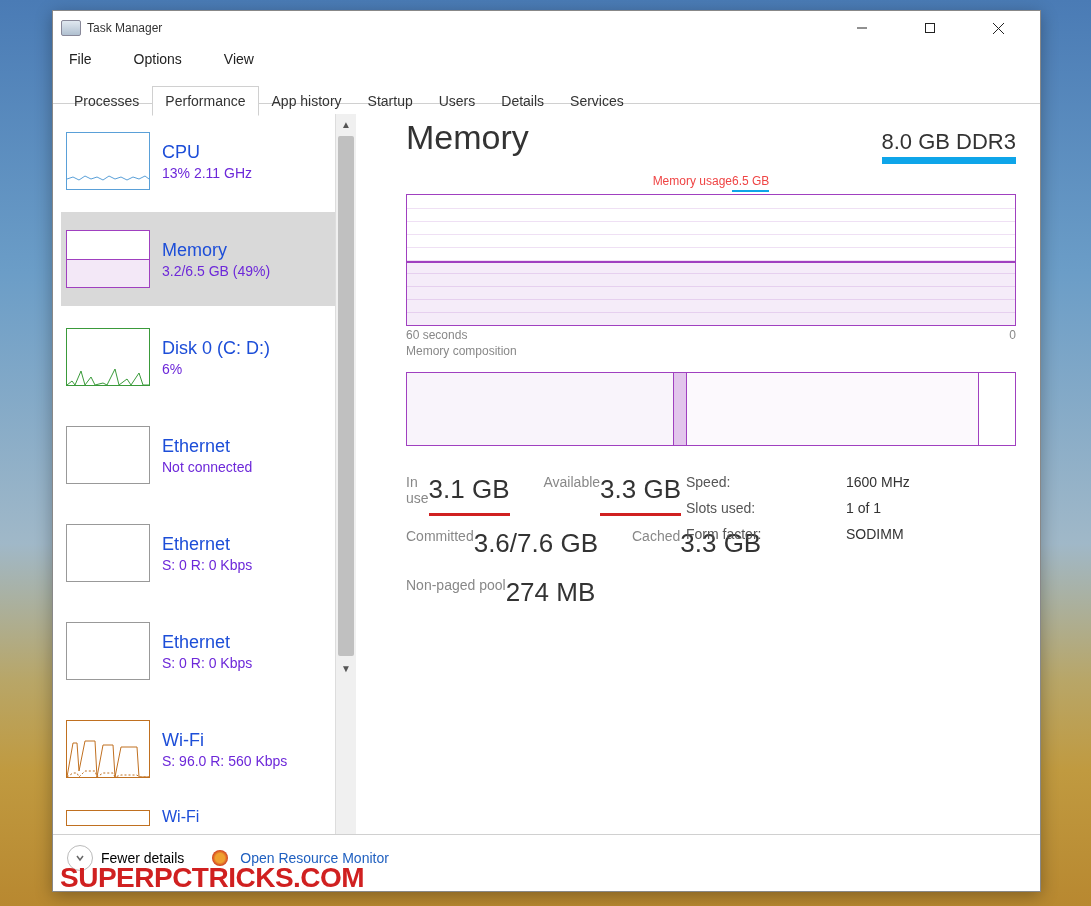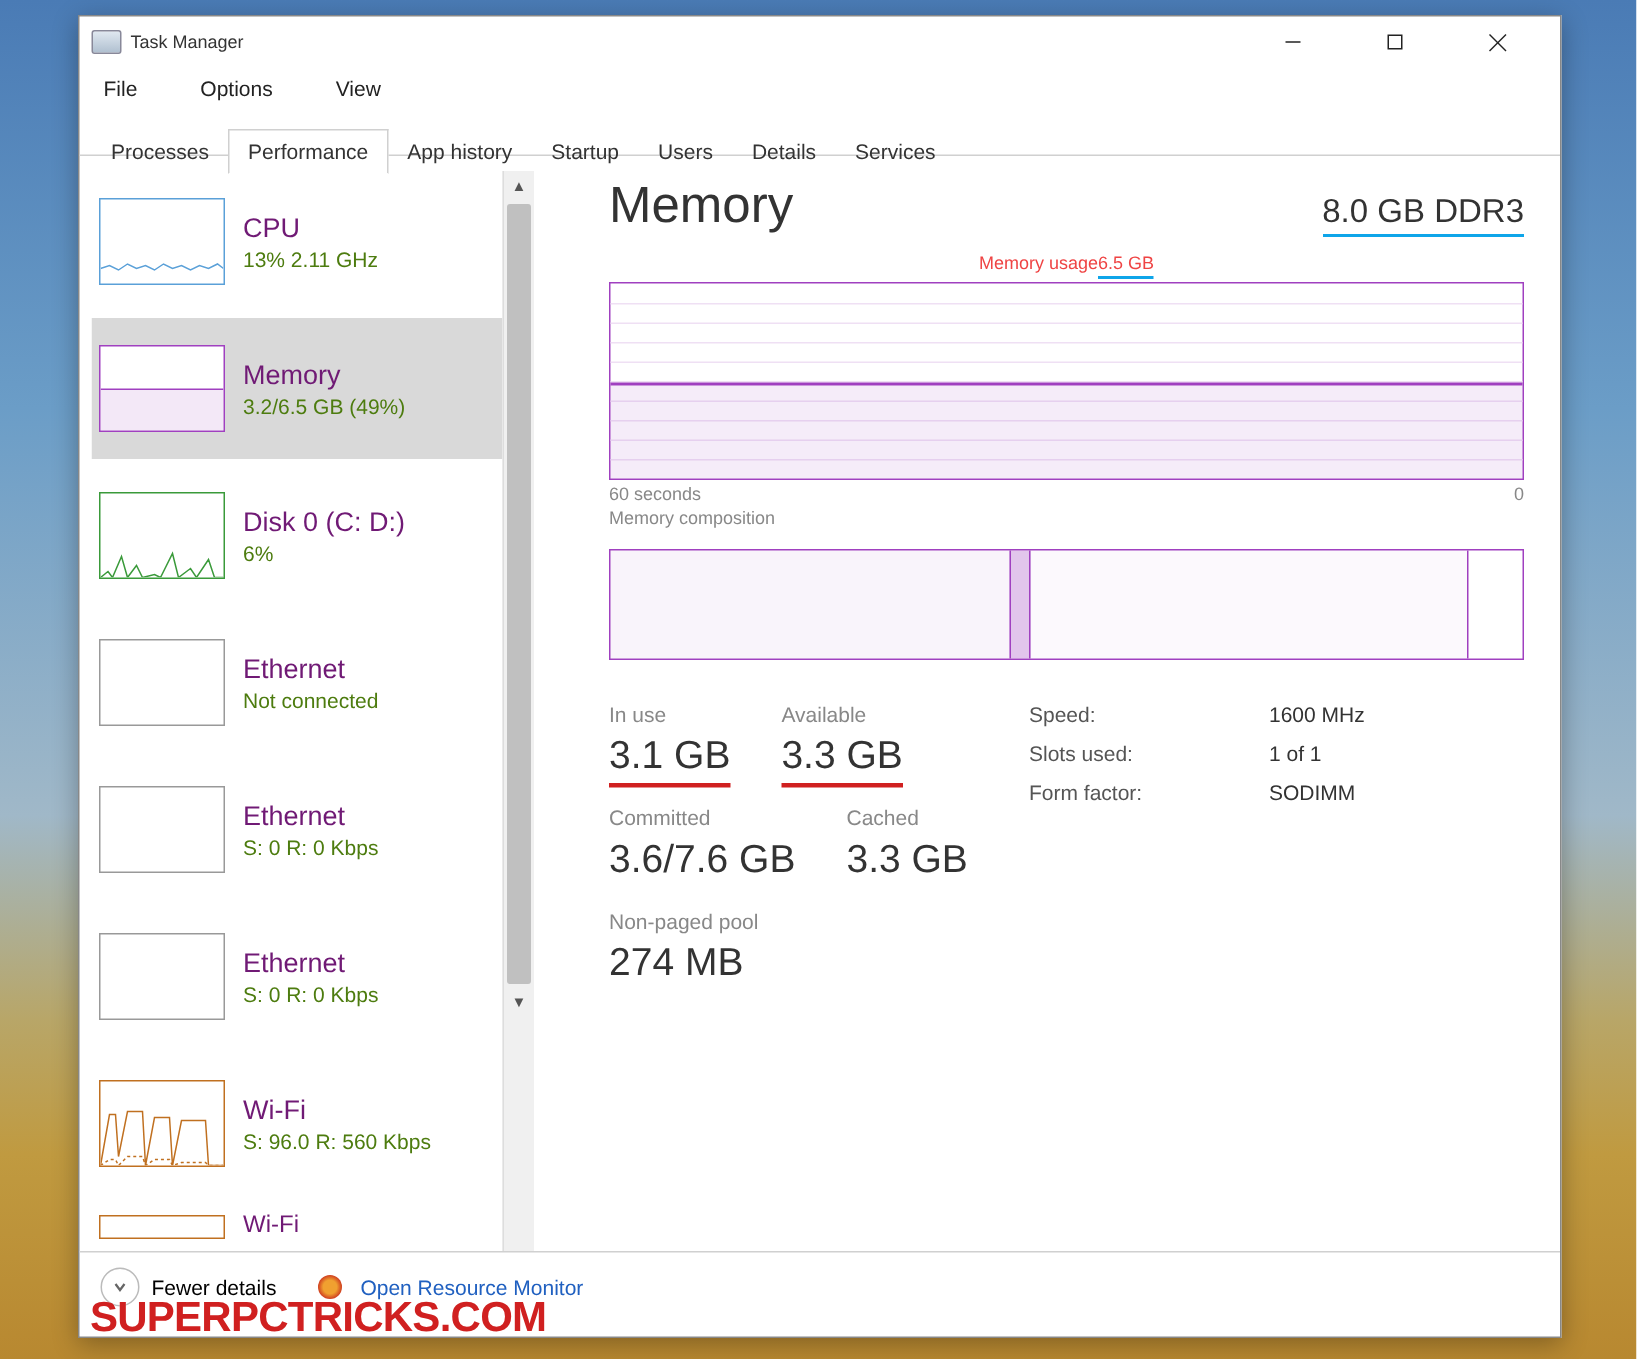--- a/index.html
+++ b/index.html
@@ -26,48 +26,48 @@
 .thumb.mem{border-color:#a040c0}
 .thumb.disk{border-color:#3a9a3a}
 .thumb.eth{border-color:#999}
 .thumb.wifi{border-color:#c07020}
 .thumb-line-cpu{position:absolute;bottom:4px;left:0;right:0;height:14px}
 .thumb-line-mem{position:absolute;top:28px;left:0;right:0;height:1px;background:#a040c0}
 .thumb-fill-mem{position:absolute;top:29px;left:0;right:0;bottom:0;background:rgba(160,64,192,0.12)}
 .thumb-disk-spikes{position:absolute;bottom:0;left:0;right:0;height:24px}
 .thumb-wifi{position:absolute;bottom:0;left:0;right:0;height:44px}
 .side-text{display:flex;flex-direction:column;justify-content:center}
-.side-title{font-size:18px;color:#701a75;font-weight:400;margin-bottom:2px}
-.side-sub{font-size:14px;color:#4d7c0f}
+.side-title{font-size:18px;color:#1d4ed8;font-weight:400;margin-bottom:2px}
+.side-sub{font-size:14px;color:#6d28d9}
 .scroll{width:20px;background:#f0f0f0;border-left:1px solid #ddd;display:flex;flex-direction:column}
 .scroll-btn{height:20px;display:flex;align-items:center;justify-content:center;font-size:10px;color:#555}
 .scroll-thumb{background:#c0c0c0;margin:2px;flex:1;border-radius:2px;max-height:520px}
 .main{flex:1;padding:14px 24px 10px 34px;overflow:hidden}
 .main-head{display:flex;justify-content:space-between;align-items:baseline;margin-bottom:10px}
 .main-title{font-size:34px;font-weight:400;color:#333}
 .main-spec{font-size:22px;color:#333}
-.underline-red{border-bottom:2px solid #0ea5e9;padding-bottom:2px}
+.underline-red{border-bottom:7px solid #0ea5e9;padding-bottom:2px}
 .chart-label-row{display:flex;justify-content:center;font-size:12px;color:#ef4444;margin-bottom:2px}
 .chart{height:130px;border:1px solid #a040c0;background:#fff;position:relative;margin-bottom:2px}
 .chart-grid{position:absolute;inset:0}
 .chart-grid .h{position:absolute;left:0;right:0;height:1px;background:#efe0f4}
 .chart-mem-line{position:absolute;left:0;right:0;top:66px;height:2px;background:#a040c0}
 .chart-mem-fill{position:absolute;left:0;right:0;top:68px;bottom:0;background:rgba(160,64,192,0.1)}
 .chart-axis-row{display:flex;justify-content:space-between;font-size:12px;color:#888;margin-top:0;margin-bottom:2px}
 .comp-label{font-size:12px;color:#888;margin-bottom:14px}
 .comp-bar{height:72px;border:1px solid #a040c0;display:flex;margin-bottom:28px}
 .comp-seg{height:100%}
 .comp-seg.used{flex:44;background:rgba(160,64,192,0.06)}
 .comp-seg.mod{flex:2;background:rgba(160,64,192,0.3);border-left:1px solid #a040c0;border-right:1px solid #a040c0}
 .comp-seg.standby{flex:48;background:rgba(160,64,192,0.03)}
 .comp-seg.free{flex:6;border-left:1px solid #a040c0}
 .stats{display:flex;gap:0}
 .stats-left{width:270px}
 .stat-row{display:flex;gap:34px;margin-bottom:18px}
-.stat{display:flex;flex-direction:column}
+.stat{display:flex;}
 .stat-label{font-size:14px;color:#888;margin-bottom:4px}
 .stat-value{font-size:26px;color:#333;font-weight:400;white-space:nowrap}
 .stat-value.under{position:relative}
 .stat-value.under::after{content:"";position:absolute;left:0;right:0;bottom:-6px;height:3px;background:#d02020}
 .info-table{margin-left:10px;flex:1}
 .info-row{display:flex;font-size:14px;color:#555;margin-bottom:10px}
 .info-key{width:160px}
 .info-val{color:#333}
 .info-row.under{position:relative}
 .info-row.under::after{content:"";position:absolute;left:0;width:282px;bottom:-4px;height:3px;background:#d02020}

